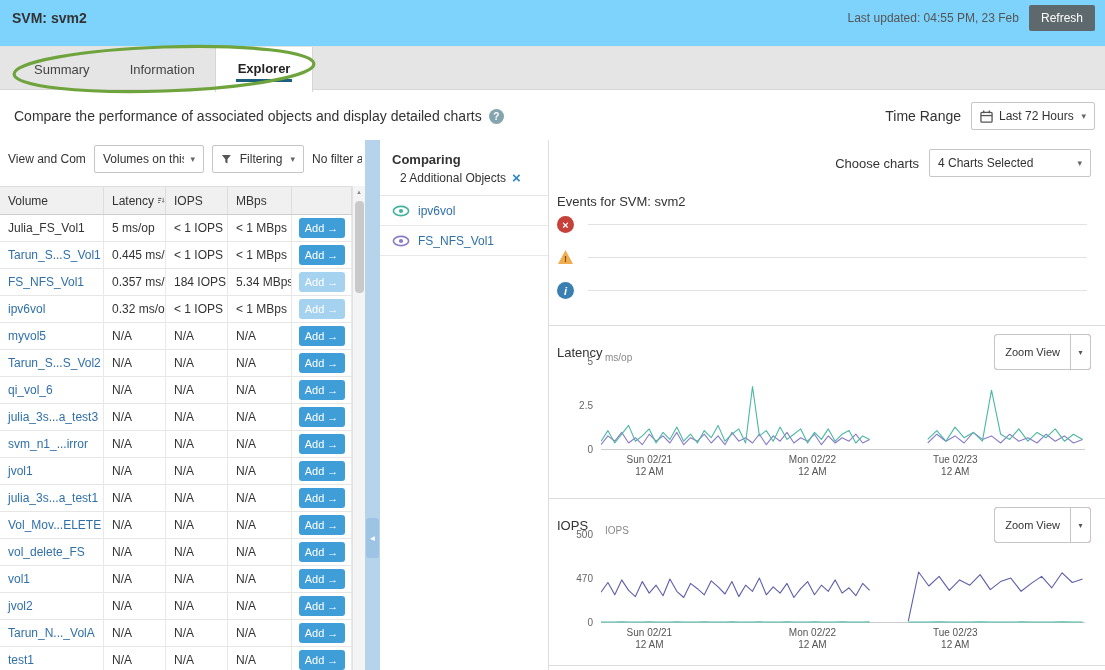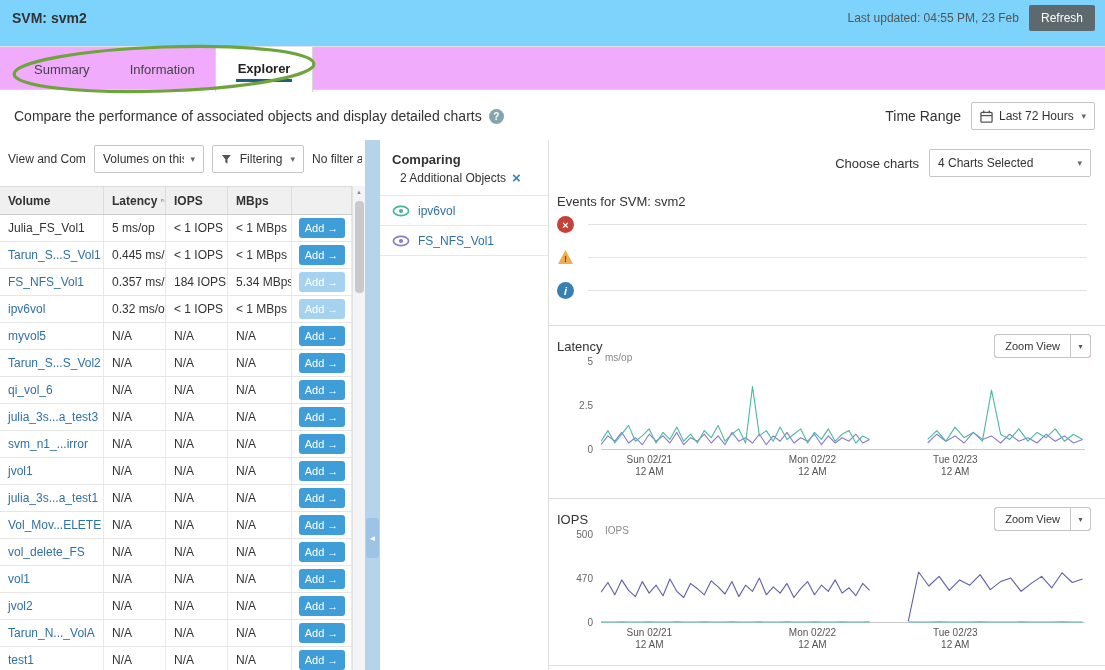--- a/index.html
+++ b/index.html
@@ -8,21 +8,21 @@
   #app { position:relative; width:1105px; height:670px; overflow:hidden; background:#fff; }
 
   
   .topbar { position:absolute; left:0; top:0; width:100%; height:46px; background:#7dd3fc; }
   .topbar-title { position:absolute; left:12px; top:10px; font-size:14px; font-weight:bold; color:#333; }
   .topbar-right { position:absolute; right:10px; top:4px; height:28px; display:flex; align-items:center; gap:10px; }
   .last-updated { font-size:12px; color:#555; }
   .refresh-btn { background:#5d696c; color:#fff; font-size:12px; border:none; border-radius:2px; padding:6px 12px; cursor:pointer; }
 
   
-  .tabbar { position:absolute; left:0; top:46px; width:100%; height:44px; background:#f0abfc;
+  .tabbar { position:absolute; left:0; top:46px; width:100%; height:44px; background:#e5e5e5;
             border-top:1px solid #e2e2e2; border-bottom:1px solid #d6d6d6; display:flex; padding-left:14px; }
   .tab { height:44px; padding:0 20px; display:flex; align-items:center; font-size:13px; color:#444; cursor:pointer; position:relative; }
   .tab.active { background:#fff; border-left:1px solid #d6d6d6; border-right:1px solid #d6d6d6;
                 font-weight:bold; color:#222; height:45px; z-index:2; }
   .tab.active .tab-label { border-bottom:3px solid #1d5f80; padding:4px 2px 3px; }
 
   
   .annotation-svg { position:absolute; left:6px; top:44px; z-index:10; pointer-events:none; }
 
   
@@ -42,21 +42,21 @@
   .truncate { overflow:hidden; white-space:nowrap; }
   .vc-label { font-size:12px; width:78px; flex:none; }
   .view-dd { width:110px; flex:none; }
   .filter-dd { width:92px; flex:none;gap:8px; }
   .filter-status { font-size:12px; width:50px; flex:none; }
 
   
   .grid-table { position:absolute; left:0; top:186px; width:352px; }
   .t-head { display:grid; grid-template-columns:104px 62px 62px 64px 60px; height:29px; background:#f0f0f0;
             border-top:1px solid #ddd; border-bottom:1px solid #ccc; }
-  .t-head .th { display:flex; align-items:center; gap:4px; padding-left:8px; font-size:12px; font-weight:bold;
+  .t-head .th { display:flex; align-items:center; gap:4px; padding-left:8px; font-size:12px; font-weight:normal;
                 border-right:1px solid #ddd; color:#333; overflow:hidden; white-space:nowrap; }
   .t-body { position:absolute; top:29px; left:0; width:352px; height:455px; overflow:hidden; }
   .t-row { display:grid; grid-template-columns:104px 62px 62px 64px 60px; height:27px; border-bottom:1px solid #e6e6e6; background:#fff; }
   .t-cell { font-size:12px; display:flex; align-items:center; padding-left:8px; border-right:1px solid #e9e9e9;
             overflow:hidden; white-space:nowrap; color:#333; }
   .t-cell.vol-link { color:#3070a8; cursor:pointer; }
   .add-cell { justify-content:center; padding-left:0; }
   .add-btn { width:46px; height:20px; background:#3f9dd8; border:none; border-radius:3px; color:#fff; font-size:11px;
              cursor:pointer; display:flex; align-items:center; justify-content:center; gap:3px; }
   .add-btn.disabled { background:#a5d2ef; }
@@ -95,21 +95,21 @@
   .ev-error { border-radius:50%; background:#c5413a; color:#fff; font-size:11px; font-weight:bold;
               display:inline-flex; align-items:center; justify-content:center; cursor:pointer; }
   .ev-info { border-radius:50%; background:#3a7fb2; color:#fff; font-size:11px; font-weight:bold; font-style:italic;
              display:inline-flex; align-items:center; justify-content:center; cursor:pointer; }
   .ev-warn { display:inline-flex; cursor:pointer; }
 
   .chart-section { position:relative; height:173px; border-top:1px solid #ddd; background:#fff; }
   .chart-section.stub { height:10px; }
   .chart-header { display:flex; align-items:center; padding:8px 14px 0 8px; }
   .chart-title { font-size:13px; color:#333; }
-  .zoom-group { margin-left:auto; display:flex; height:24px; border:1px solid #c6c6c6; border-radius:3px; overflow:hidden; background:#ef4444;justify-content:flex-end; }
+  .zoom-group { margin-left:auto; display:flex; height:36px; border:1px solid #c6c6c6; border-radius:3px; overflow:hidden; background:#ef4444;justify-content:flex-end; }
   .zoom-main { font-size:11px; padding:0 10px; display:flex; align-items:center; color:#333; background:#fff; border:none; cursor:pointer; }
   .zoom-caret { width:20px; border:none; border-left:1px solid #c6c6c6; background:#fff; display:flex; align-items:center;
                 justify-content:center; font-size:8px; color:#555; cursor:pointer; }
   .ytick { position:absolute; width:44px; text-align:right; font-size:10px; color:#666; }
   .y-unit { position:absolute; font-size:10px; color:#888; }
   .chart-svg { position:absolute; left:52px; top:36px; }
   .xlabel { position:absolute; width:84px; margin-left:-42px; text-align:center; font-size:10px; color:#555; line-height:12px; top:128px; }
 </style>
 </head>
 <body>

